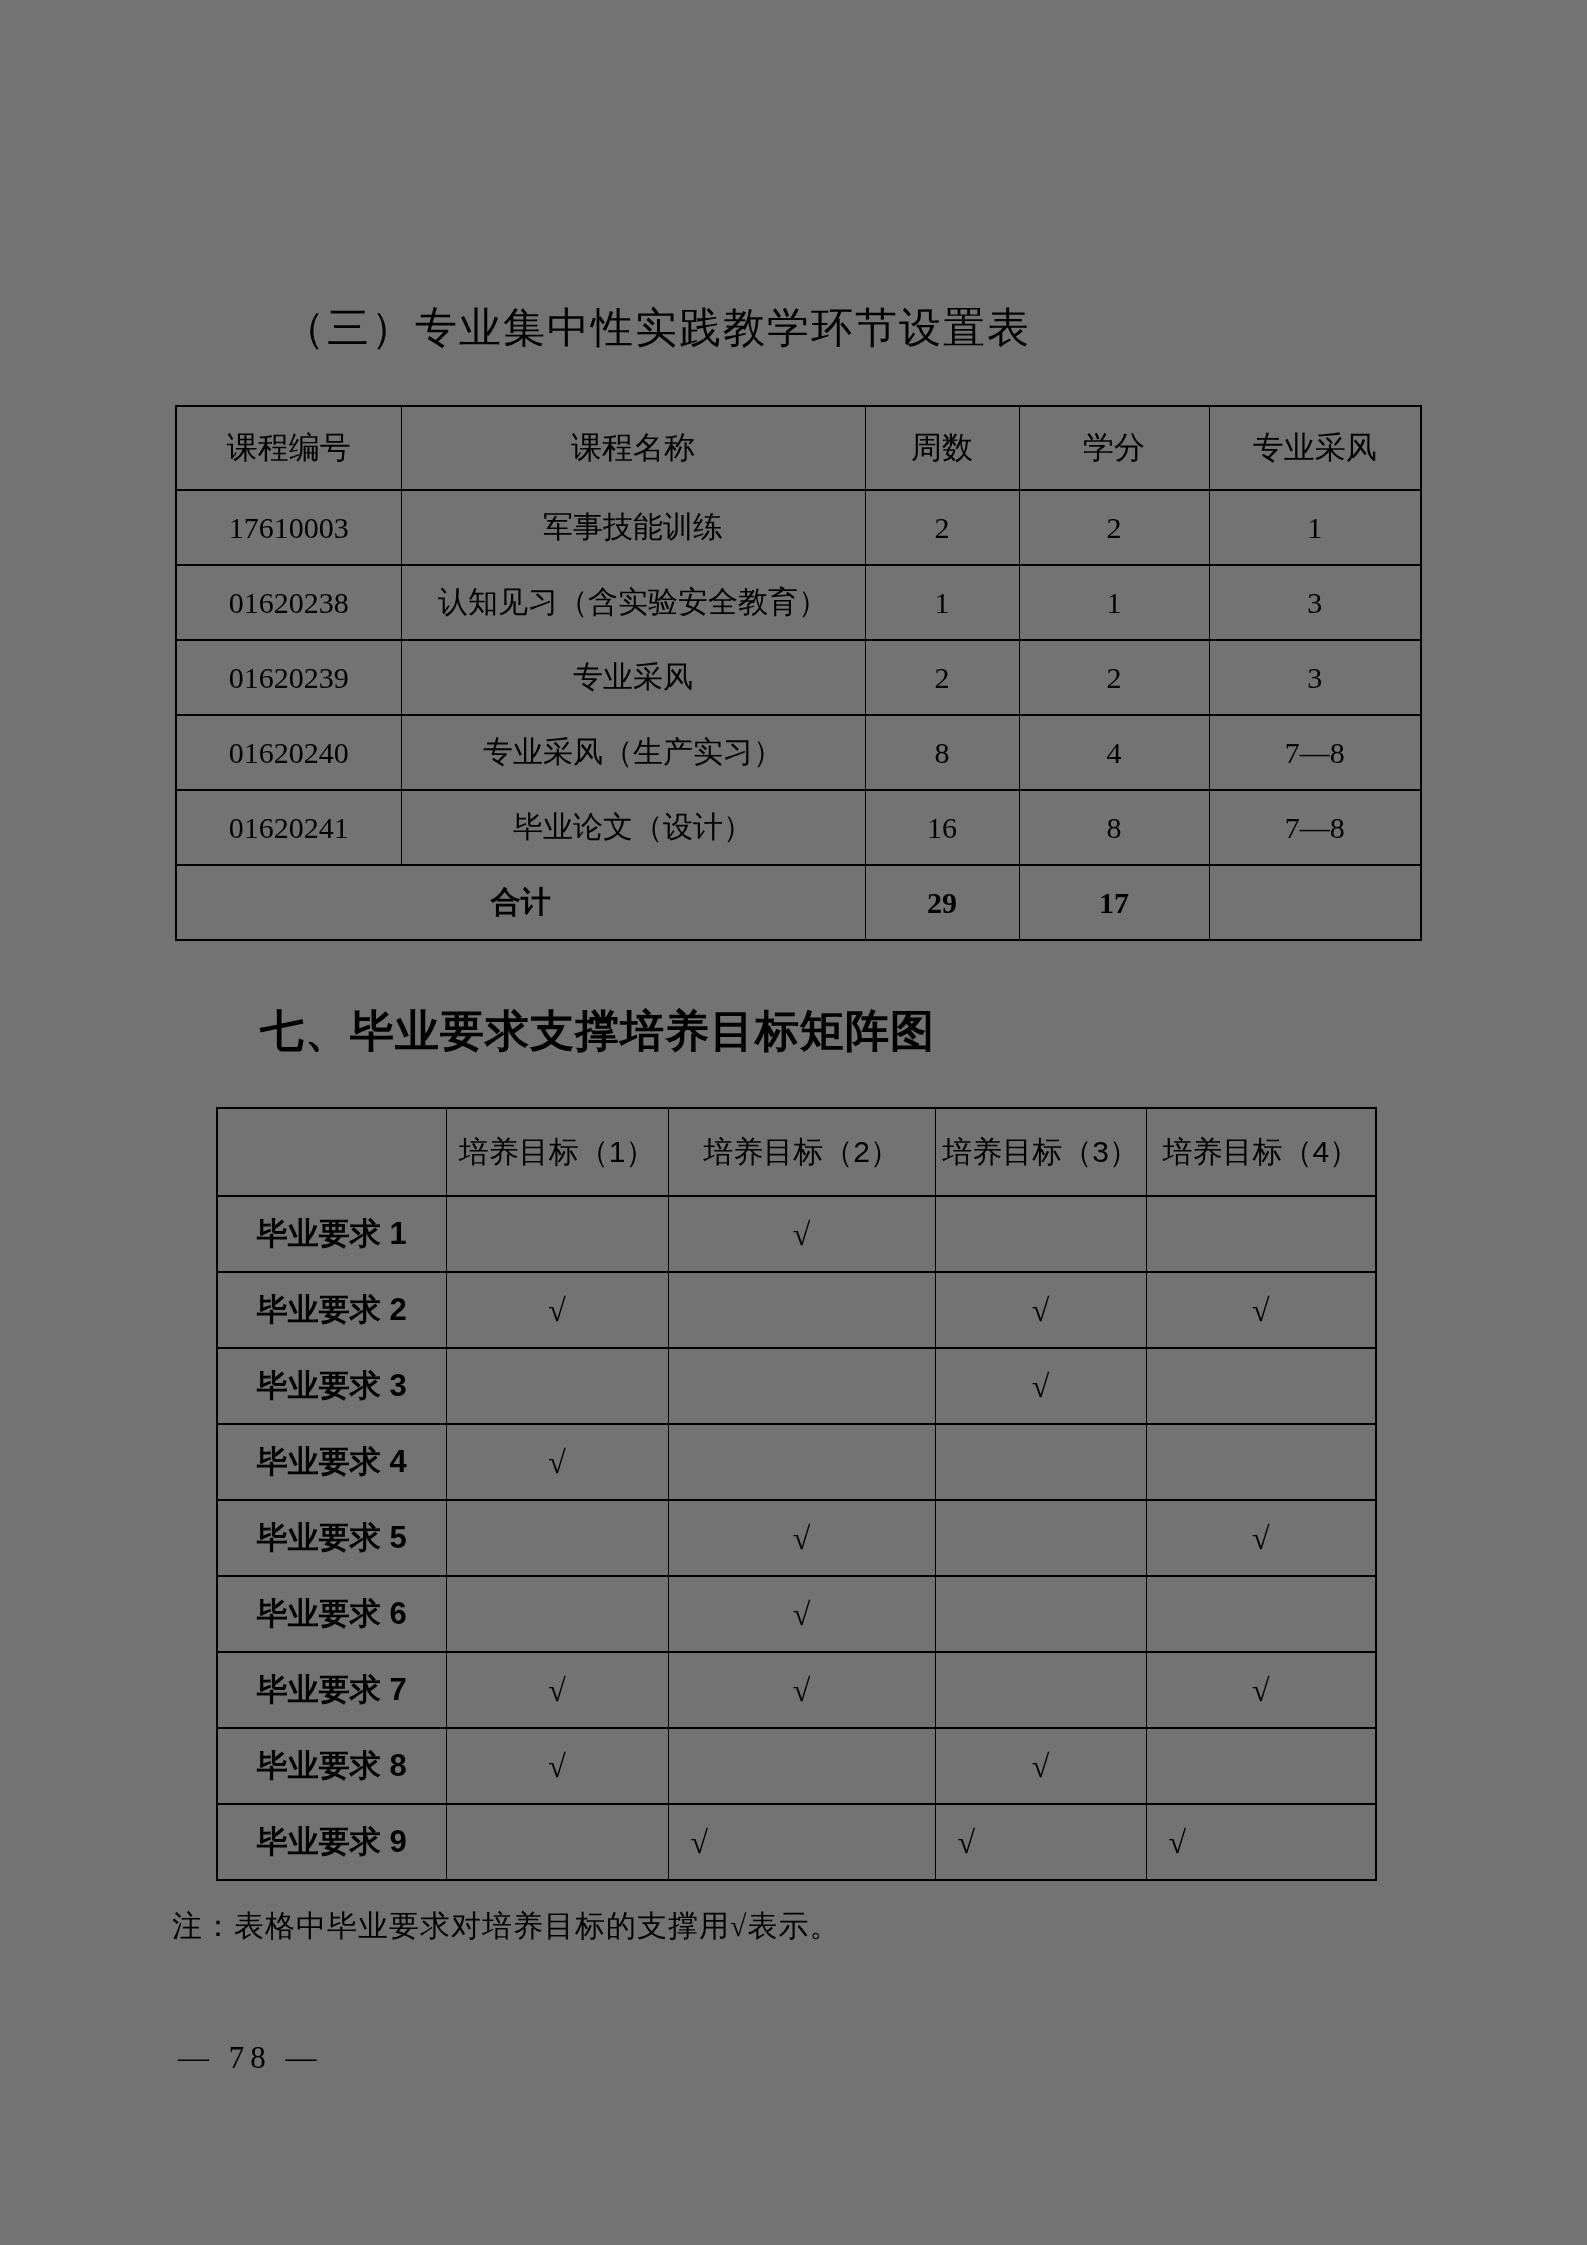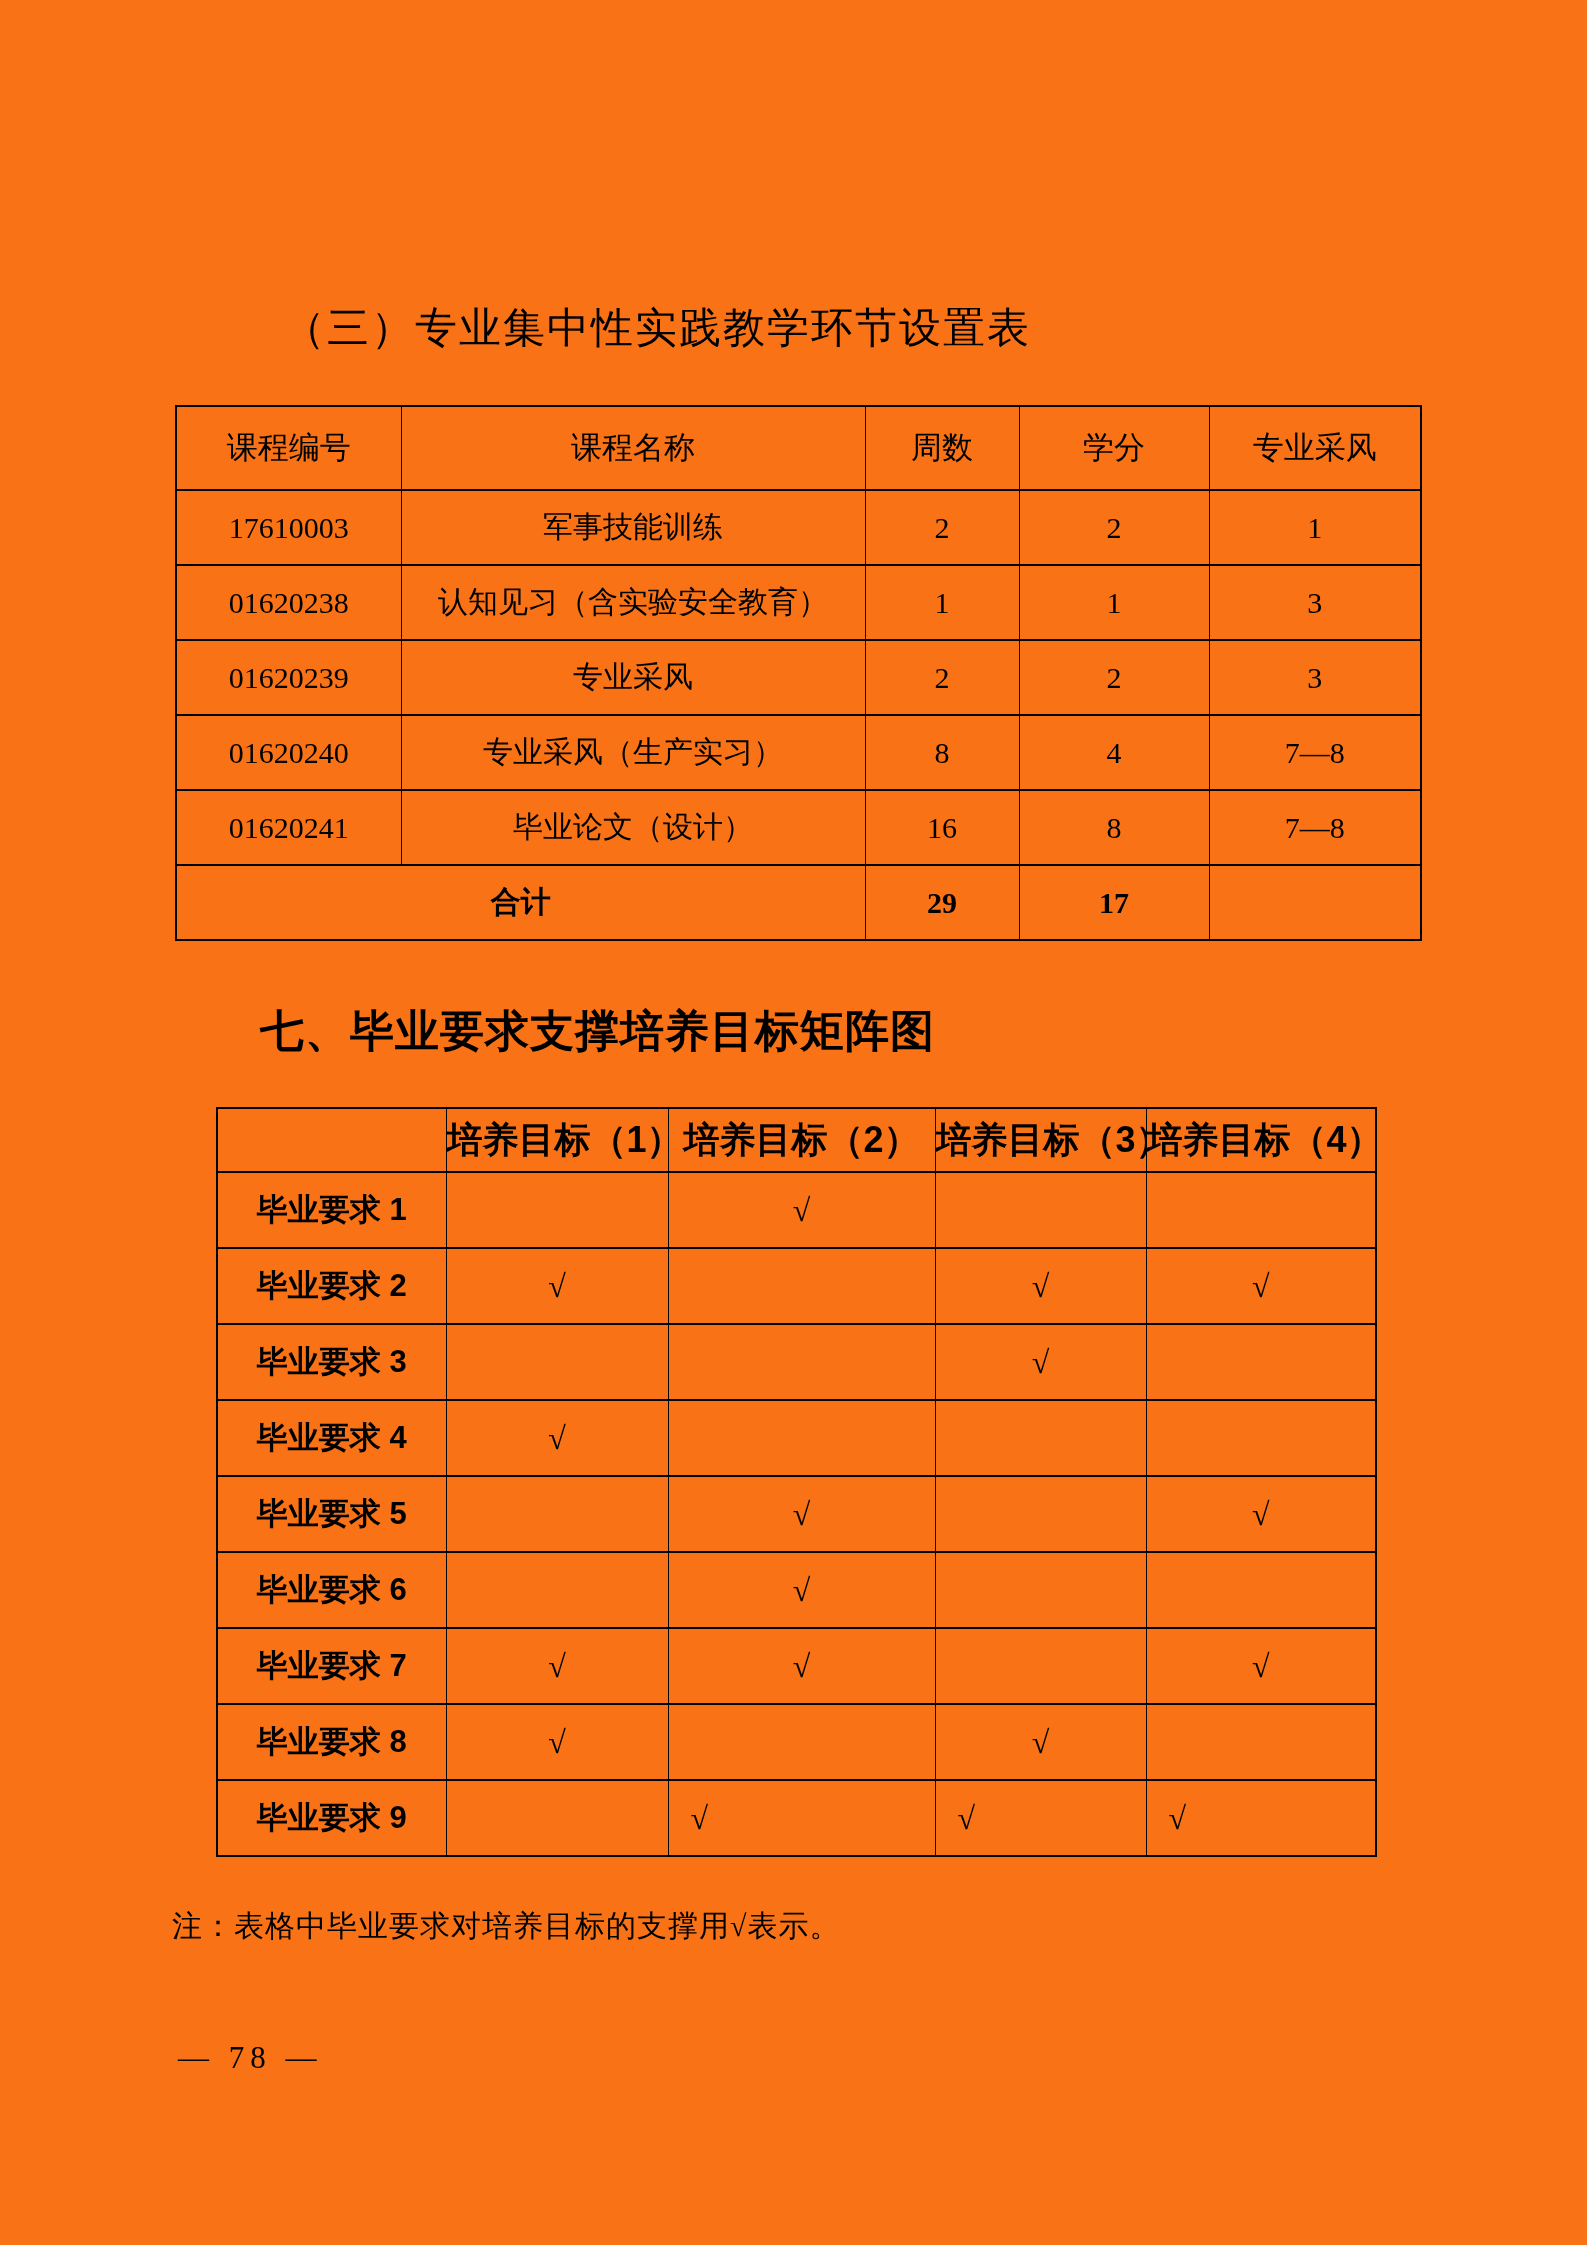--- a/index.html
+++ b/index.html
@@ -6,21 +6,21 @@
   html, body { background: #ffffff; }
   body {
     width: 1587px; height: 2245px;
     position: relative;
     font-family: "Liberation Serif", "DejaVu Serif", serif;
     color: #000000;
   }
   .page {
     position: absolute; left: 0; top: 0;
     width: 1587px; height: 2245px;
-    background: #f97316;
+    background: #737373;
     padding-left: 40px;
   }
 
   
   .title-kai {
     position: absolute; left: 283px; top: 300px;
     font-size: 42px; letter-spacing: 2px;
     font-family: "Liberation Serif", "DejaVu Serif", serif;
     white-space: nowrap;
   }
@@ -57,23 +57,23 @@
   #practice-table td {
     height: 75px;
     font-size: 30px;
     font-family: "Liberation Serif", "DejaVu Serif", serif;
   }
   #practice-table .total-row td { font-weight: 700; }
 
   
   #matrix-table { left: 216px; top: 1107px; width: 1159px; }
   #matrix-table th {
-    height: 64px;
+    height: 88px;
     font-family: "Liberation Sans", "DejaVu Sans", sans-serif;
-    font-size: 36px; font-weight: 700;
+    font-size: 30px; font-weight: 400;
     white-space: nowrap;
   }
   #matrix-table td {
     height: 76px;
     font-size: 31px;
   }
   #matrix-table td.row-label {
     font-family: "Liberation Sans", "DejaVu Sans", sans-serif;
     font-weight: 600;
     margin-top: 16px;

